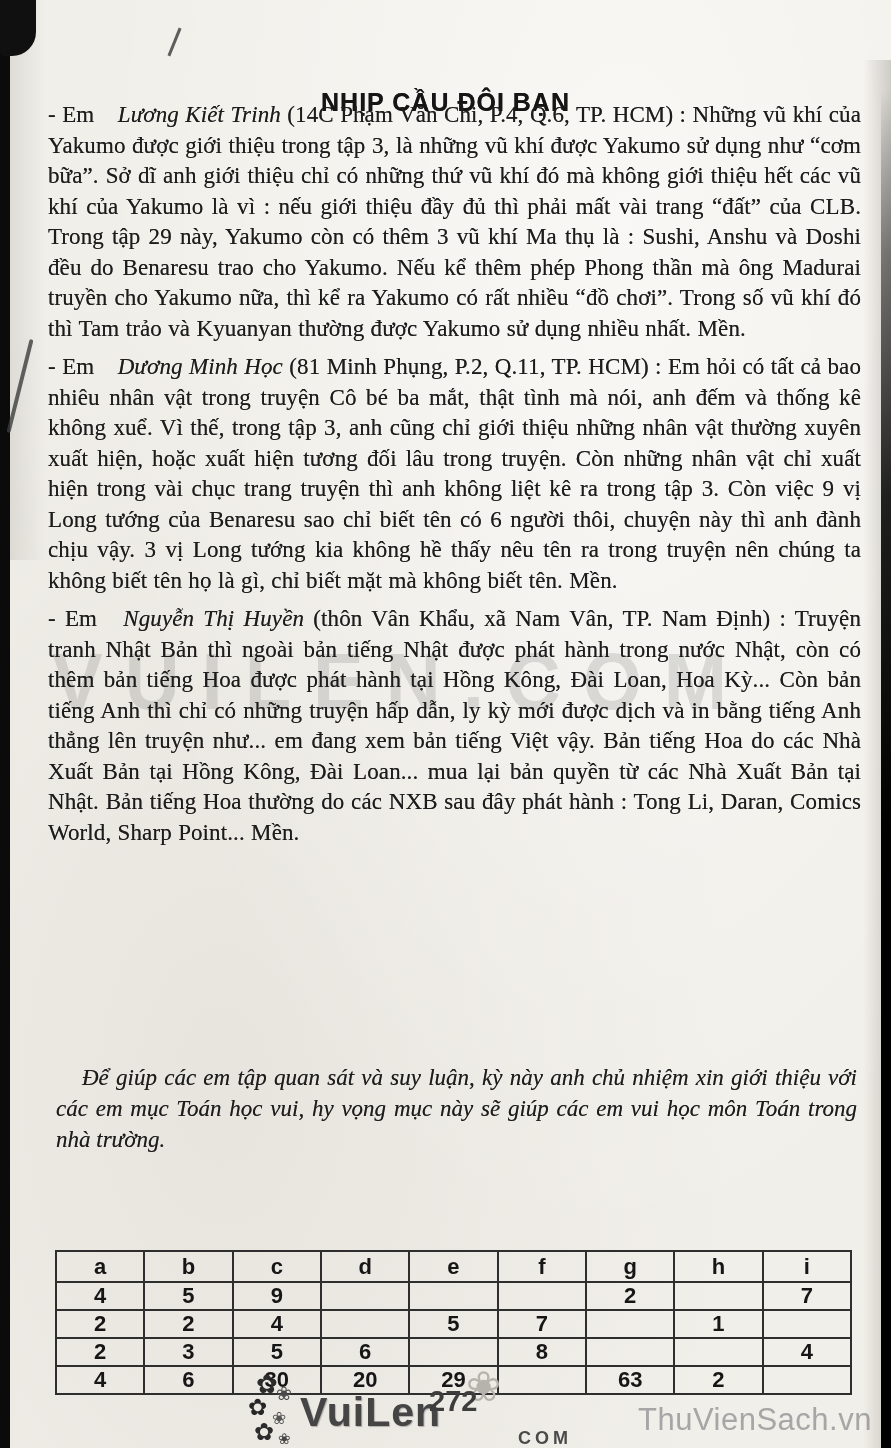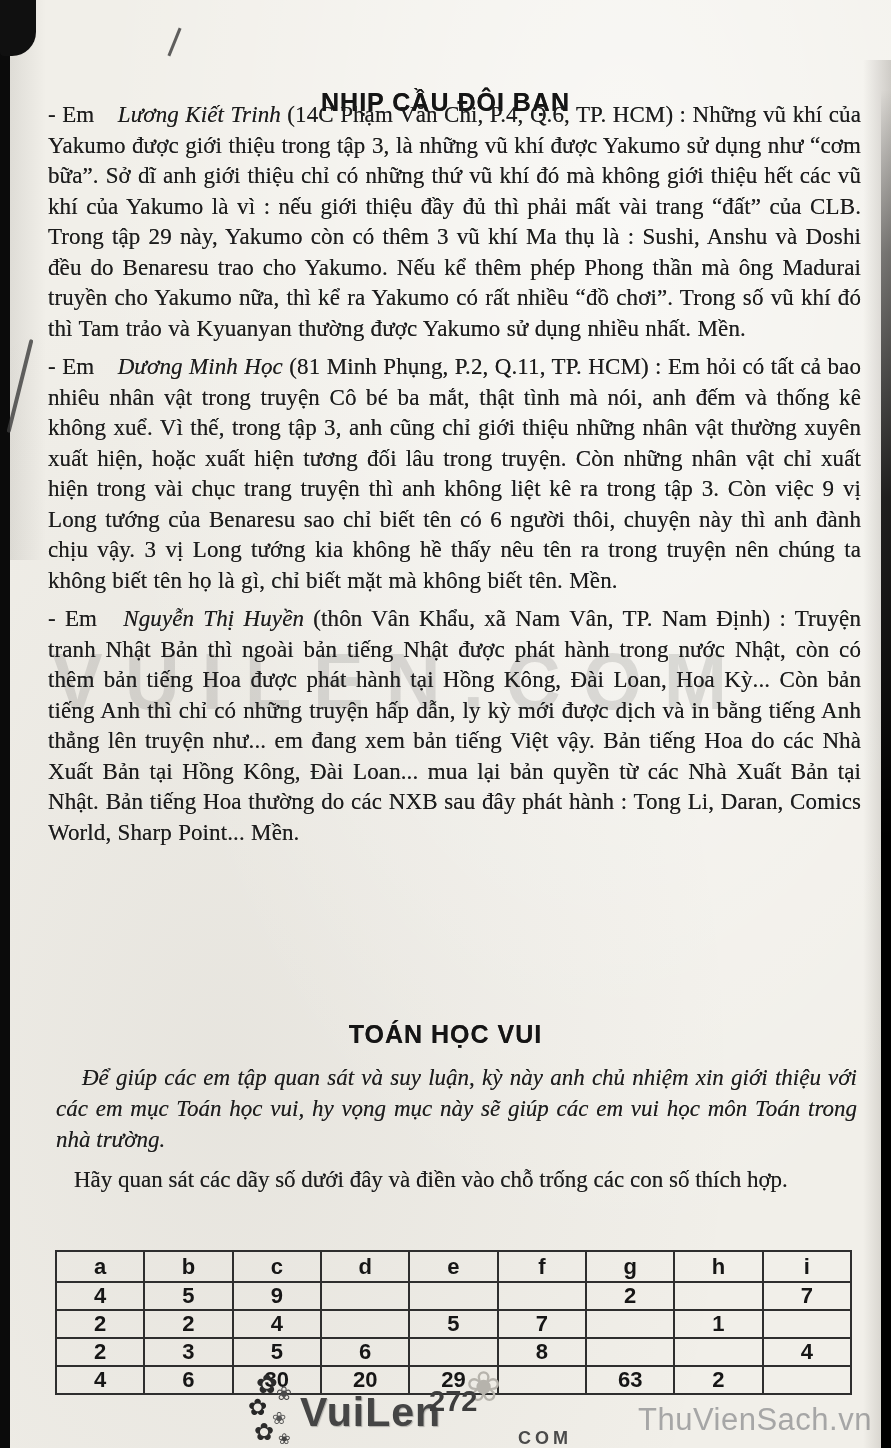--- a/index.html
+++ b/index.html
@@ -121,23 +121,21 @@
   <div class="center-wm">VUILEN.COM</div>
 
   <div class="page-title">NHỊP CẦU ĐÔI BẠN</div>
 
   <div class="letters">
     <p class="para"><span>- Em </span><span class="it">Lương Kiết Trinh</span><span> (14C Phạm Văn Chi, P.4, Q.6, TP. HCM) : Những vũ khí của Yakumo được giới thiệu trong tập 3, là những vũ khí được Yakumo sử dụng như “cơm bữa”. Sở dĩ anh giới thiệu chỉ có những thứ vũ khí đó mà không giới thiệu hết các vũ khí của Yakumo là vì : nếu giới thiệu đầy đủ thì phải mất vài trang “đất” của CLB. Trong tập 29 này, Yakumo còn có thêm 3 vũ khí Ma thụ là : Sushi, Anshu và Doshi đều do Benaresu trao cho Yakumo. Nếu kể thêm phép Phong thần mà ông Madurai truyền cho Yakumo nữa, thì kể ra Yakumo có rất nhiều “đồ chơi”. Trong số vũ khí đó thì Tam trảo và Kyuanyan thường được Yakumo sử dụng nhiều nhất. Mền.</span></p>
     <p class="para"><span>- Em </span><span class="it">Dương Minh Học</span><span> (81 Minh Phụng, P.2, Q.11, TP. HCM) : Em hỏi có tất cả bao nhiêu nhân vật trong truyện Cô bé ba mắt, thật tình mà nói, anh đếm và thống kê không xuể. Vì thế, trong tập 3, anh cũng chỉ giới thiệu những nhân vật thường xuyên xuất hiện, hoặc xuất hiện tương đối lâu trong truyện. Còn những nhân vật chỉ xuất hiện trong vài chục trang truyện thì anh không liệt kê ra trong tập 3. Còn việc 9 vị Long tướng của Benaresu sao chỉ biết tên có 6 người thôi, chuyện này thì anh đành chịu vậy. 3 vị Long tướng kia không hề thấy nêu tên ra trong truyện nên chúng ta không biết tên họ là gì, chỉ biết mặt mà không biết tên. Mền.</span></p>
     <p class="para"><span>- Em </span><span class="it">Nguyễn Thị Huyền</span><span> (thôn Vân Khẩu, xã Nam Vân, TP. Nam Định) : Truyện tranh Nhật Bản thì ngoài bản tiếng Nhật được phát hành trong nước Nhật, còn có thêm bản tiếng Hoa được phát hành tại Hồng Kông, Đài Loan, Hoa Kỳ... Còn bản tiếng Anh thì chỉ có những truyện hấp dẫn, ly kỳ mới được dịch và in bằng tiếng Anh thẳng lên truyện như... em đang xem bản tiếng Việt vậy. Bản tiếng Hoa do các Nhà Xuất Bản tại Hồng Kông, Đài Loan... mua lại bản quyền từ các Nhà Xuất Bản tại Nhật. Bản tiếng Hoa thường do các NXB sau đây phát hành : Tong Li, Daran, Comics World, Sharp Point... Mền.</span></p>
   </div>
 
-  <div class="section-title">TOÁN HỌC VUI</div>
   <p class="intro">Để giúp các em tập quan sát và suy luận, kỳ này anh chủ nhiệm xin giới thiệu với các em mục Toán học vui, hy vọng mục này sẽ giúp các em vui học môn Toán trong nhà trường.</p>
-  <p class="instruction">Hãy quan sát các dãy số dưới đây và điền vào chỗ trống các con số thích hợp.</p>
 
   <div class="table-wrap">
     <table>
       <thead>
           <tr>
             <th>a</th>
             <th>b</th>
             <th>c</th>
             <th>d</th>
             <th>e</th>

